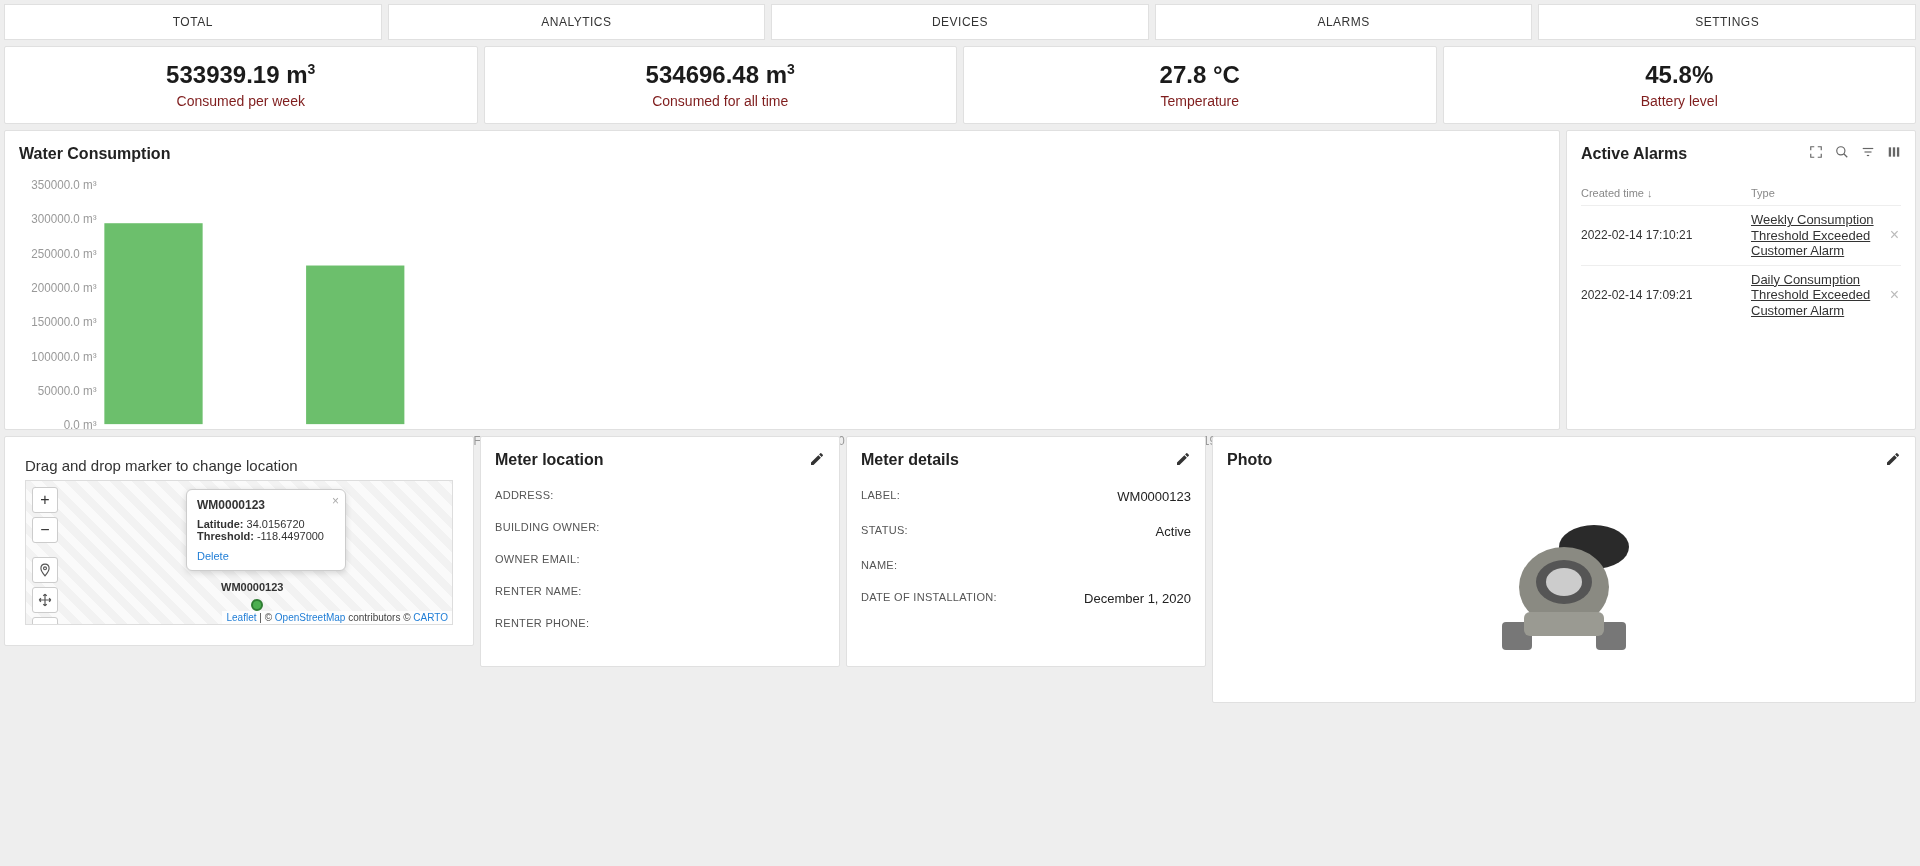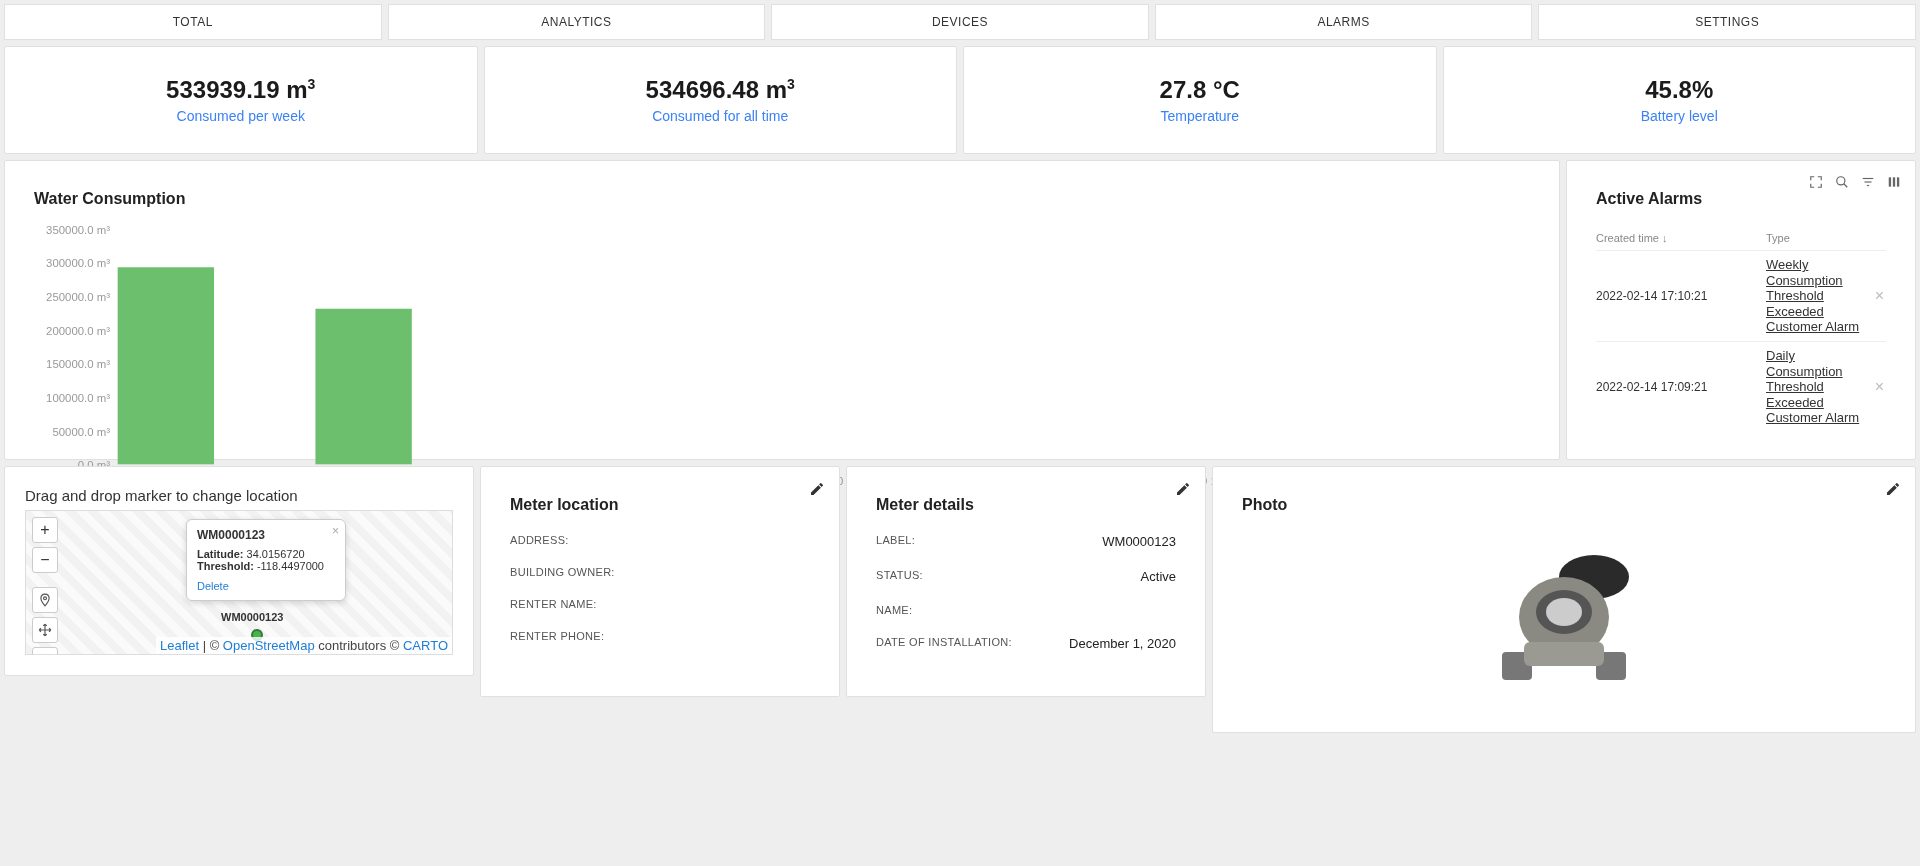--- a/index.html
+++ b/index.html
@@ -3,23 +3,23 @@
 <meta charset="utf-8">
 <style>
 * { box-sizing: border-box; margin: 0; padding: 0; }
 body { font-family: Arial, sans-serif; background: #eeeeee; padding: 4px; color: #333; font-size: 13px; }
 .tabs { display: flex; gap: 6px; margin-bottom: 6px; }
 .tab { flex: 1; background: #fff; border: 1px solid #e0e0e0; text-align: center; padding: 10px 0; font-size: 12px; letter-spacing: 0.5px; cursor: pointer; }
 .stats { display: flex; gap: 6px; margin-bottom: 6px; }
 .stat { flex: 1; background: #fff; border: 1px solid #e0e0e0; border-radius: 2px; padding: 28px 10px; text-align: center; }
 .stat-val { font-size: 24px; font-weight: bold; color: #1b1b1b; }
 .stat-val sup { font-size: 14px; }
-.stat-lbl { font-size: 14px; color: #3b82f6; margin-top: 4px; }
+.stat-lbl { font-size: 14px; color: #7f1d1d; margin-top: 4px; }
 .row { display: flex; gap: 6px; }
-.card { background: #fff; border: 1px solid #e0e0e0; border-radius: 2px; padding: 29px; position: relative; }
+.card { background: #fff; border: 1px solid #e0e0e0; border-radius: 2px; padding: 14px; position: relative; }
 .card-title { font-size: 16px; font-weight: bold; color: #222; margin-bottom: 10px; }
 .chart-card { flex: 1; height: 300px; display:flex; flex-direction:column; }
 .alarms-card { width: 350px; height: 300px; }
 .chart-body { flex:1; position:relative; }
 .chart-svg { width:100%; height: calc(100% - 22px); }
 .legend-row { display:flex; justify-content:space-between; align-items:flex-start; margin-top:2px; font-size:11px; }
 .legend-left { display:flex; align-items:center; gap:6px; }
 .legend-line { width:14px; height:3px; background:#5cb85c; }
 .legend-right { text-align:right; }
 .legend-right .t { color:#ff6600; display:block; margin-bottom:2px;}
@@ -37,21 +37,21 @@
 .map-body { flex:1; position:relative; background: repeating-linear-gradient(45deg,#f2f2f2 0 8px,#fafafa 8px 16px); border:1px solid #ddd; overflow:hidden; }
 .map-ctrls { position:absolute; top:6px; left:6px; display:flex; flex-direction:column; gap:4px; }
 .map-btn { width:26px; height:26px; background:#fff; border:1px solid #ccc; border-radius:3px; display:flex; align-items:center; justify-content:center; font-size:16px; cursor:pointer; }
 .map-ctrls2 { position:absolute; top:76px; left:6px; display:flex; flex-direction:column; gap:4px; }
 .popup { position:absolute; top:8px; left:160px; width:160px; background:#fff; border:1px solid #ccc; border-radius:6px; padding:8px 10px; font-size:11px; box-shadow:0 2px 6px rgba(0,0,0,0.15); }
 .popup .pt { font-weight:bold; margin-bottom:6px; font-size:12px;}
 .popup .px { position:absolute; top:4px; right:6px; color:#aaa; cursor:pointer; font-size:12px;}
 .popup .del { color:#1f7dd6; margin-top:8px; display:inline-block; cursor:pointer;}
 .marker { position:absolute; top:118px; left:225px; width:12px; height:12px; background:#4caf50; border:2px solid #2e7d32; border-radius:50%; }
 .marker-label { position:absolute; top:100px; left:195px; font-size:11px; font-weight:bold; color:#333; }
-.map-attr { position:absolute; bottom:0; right:0; background:rgba(255,255,255,0.8); font-size:13px; padding:1px 4px; color:#444; }
+.map-attr { position:absolute; bottom:0; right:0; background:rgba(255,255,255,0.8); font-size:10px; padding:1px 4px; color:#444; }
 .map-attr a { color:#1f7dd6; text-decoration:none; }
 .detail-card { width:360px; height:231px; }
 .photo-card { flex:1; height:267px; }
 .edit-icon { position:absolute; top:14px; right:14px; cursor:pointer; }
 .detail-list { margin-top:8px; }
 .detail-row { display:flex; justify-content:space-between; padding:10px 0; font-size:12px; }
 .detail-row .k { color:#555; font-size:11px; letter-spacing:0.3px; }
 .detail-row .v { color:#222; font-size:13px; }
 .photo-body { height:calc(100% - 22px); display:flex; align-items:center; justify-content:center; }
 svg { display:block; }
@@ -236,20 +236,24 @@
     <div class="detail-list" id="loc-rows">
         <div class="detail-row">
           <span class="k">ADDRESS:</span>
           <span class="v"></span>
         </div>
         <div class="detail-row">
           <span class="k">BUILDING OWNER:</span>
           <span class="v"></span>
         </div>
         <div class="detail-row">
+          <span class="k">OWNER EMAIL:</span>
+          <span class="v"></span>
+        </div>
+        <div class="detail-row">
           <span class="k">RENTER NAME:</span>
           <span class="v"></span>
         </div>
         <div class="detail-row">
           <span class="k">RENTER PHONE:</span>
           <span class="v"></span>
         </div>
       </div>
   </div>
 

